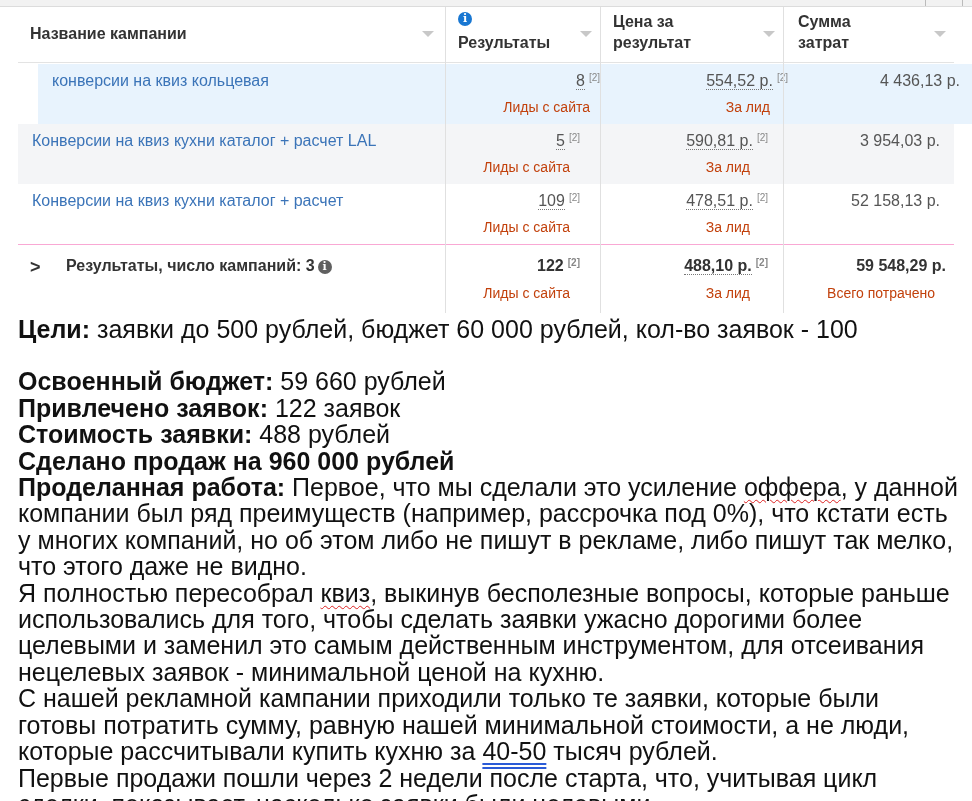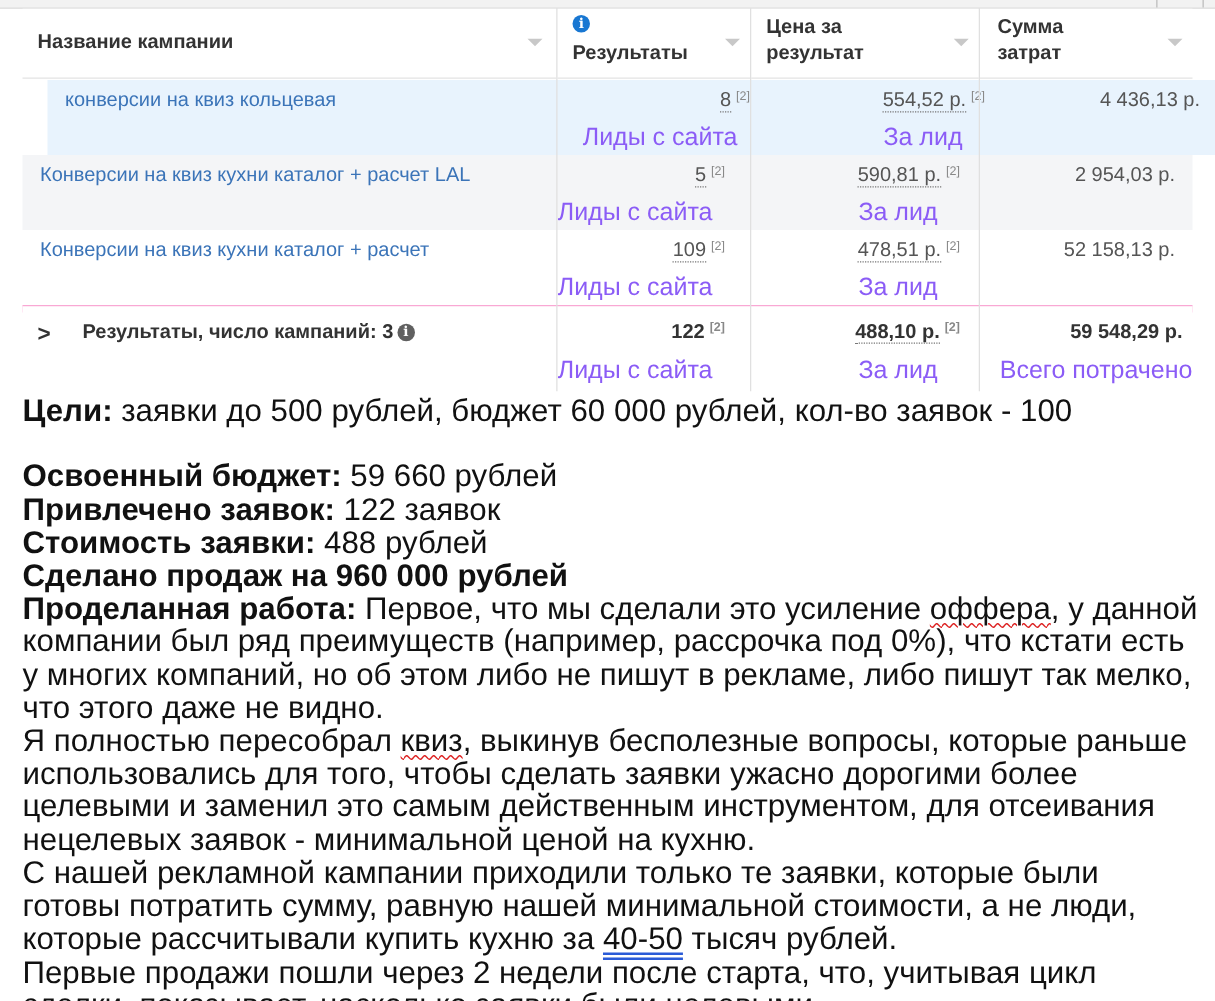--- a/index.html
+++ b/index.html
@@ -13,21 +13,21 @@
   .vline{position:absolute;top:0;width:1px;background:#e0e0e0;}
   .row{position:absolute;left:0;width:936px;height:60px;}
   .row.r0{top:57px;background:#e8f3fd;margin-left:20px;}
   .row.r1{top:117px;background:#f4f5f7;}
   .row.r2{top:177px;background:#fff;border-bottom:6px solid #f9a8d4;}
   .row.total{top:238px;height:68px;background:#fff;}
   .name{position:absolute;left:14px;top:8px;font-size:16px;color:#3b74b8;}
   .num{position:absolute;font-size:16px;color:#555;text-align:right;}
   .num .u{border-bottom:1px dotted #777;}
   .sup{font-size:10px;color:#888;vertical-align:top;margin-left:4px;}
-  .sub{position:absolute;font-size:20px;color:#8b5cf6;text-align:left;}
+  .sub{position:absolute;font-size:14px;color:#c2410c;text-align:left;}
   .bold{font-weight:bold;color:#333;}
   .info-blue{position:absolute;width:14px;height:14px;border-radius:50%;background:#1877d2;color:#fff;font-size:11px;font-weight:bold;text-align:center;line-height:14px;font-family:"DejaVu Serif",serif;}
   .info-grey{display:inline-block;width:14px;height:14px;border-radius:50%;background:#606060;color:#fff;font-size:11px;font-weight:bold;text-align:center;line-height:14px;font-family:"DejaVu Serif",serif;vertical-align:middle;margin-left:3px;}
   .chev{position:absolute;left:12px;top:12px;font-size:18px;color:#333;font-weight:bold;}
   .doc{position:absolute;left:18px;top:316px;width:945px;font-family:"Liberation Sans",sans-serif;font-size:25px;color:#111;line-height:26.4px;}
   .doc p{margin:0;}
   .doc .b{font-weight:bold;}
   .squig{text-decoration:underline wavy #d22;text-decoration-thickness:1px;text-underline-offset:3px;}
   .dbl{text-decoration:underline double #2a5bd7;text-underline-offset:3px;}
   .gap{height:26px;}
@@ -69,40 +69,40 @@
     <span class="num" style="right:186px;top:8px"><span class="u">554,52 р.</span><span class="sup">[2]</span></span>
     <span class="sub" style="right:204px;top:35px">За лид</span>
     <span class="num" style="right:14px;top:8px">4 436,13 р.</span>
   </div>
   <div class="row r1">
     <span class="name">Конверсии на квиз кухни каталог + расчет LAL</span>
     <span class="num" style="right:374px;top:8px"><span class="u">5</span><span class="sup">[2]</span></span>
     <span class="sub" style="right:384px;top:35px">Лиды с сайта</span>
     <span class="num" style="right:186px;top:8px"><span class="u">590,81 р.</span><span class="sup">[2]</span></span>
     <span class="sub" style="right:204px;top:35px">За лид</span>
-    <span class="num" style="right:14px;top:8px">2 954,03 р.</span>
+    <span class="num" style="right:14px;top:8px">3 954,03 р.</span>
   </div>
   <div class="row r2">
     <span class="name">Конверсии на квиз кухни каталог + расчет</span>
     <span class="num" style="right:374px;top:8px"><span class="u">109</span><span class="sup">[2]</span></span>
     <span class="sub" style="right:384px;top:35px">Лиды с сайта</span>
     <span class="num" style="right:186px;top:8px"><span class="u">478,51 р.</span><span class="sup">[2]</span></span>
     <span class="sub" style="right:204px;top:35px">За лид</span>
     <span class="num" style="right:14px;top:8px">52 158,13 р.</span>
   </div>
 
   <div class="row total">
     <span class="chev">&gt;</span>
     <span class="name bold" style="left:48px;top:12px;color:#333"><span>Результаты, число кампаний: 3</span><span class="info-grey">i</span></span>
     <span class="num bold" style="right:374px;top:12px"><span>122</span><span class="sup">[2]</span></span>
     <span class="sub" style="right:384px;top:40px">Лиды с сайта</span>
     <span class="num bold" style="right:186px;top:12px"><span class="u">488,10 р.</span><span class="sup">[2]</span></span>
     <span class="sub" style="right:204px;top:40px">За лид</span>
     <span class="num bold" style="right:8px;top:12px">59 548,29 р.</span>
-    <span class="sub" style="right:0;top:40px">Всего потрачено</span>
+    <span class="sub" style="right:19px;top:40px">Всего потрачено</span>
   </div>
 
   <div class="vline" style="left:427px;height:306px"></div>
   <div class="vline" style="left:582px;height:306px"></div>
   <div class="vline" style="left:765px;height:306px"></div>
 </div>
 
 <div class="doc">
   <p><span class="b">Цели:</span><span> заявки до 500 рублей, бюджет 60 000 рублей, кол-во заявок - 100</span></p>
   <div class="gap"></div>

